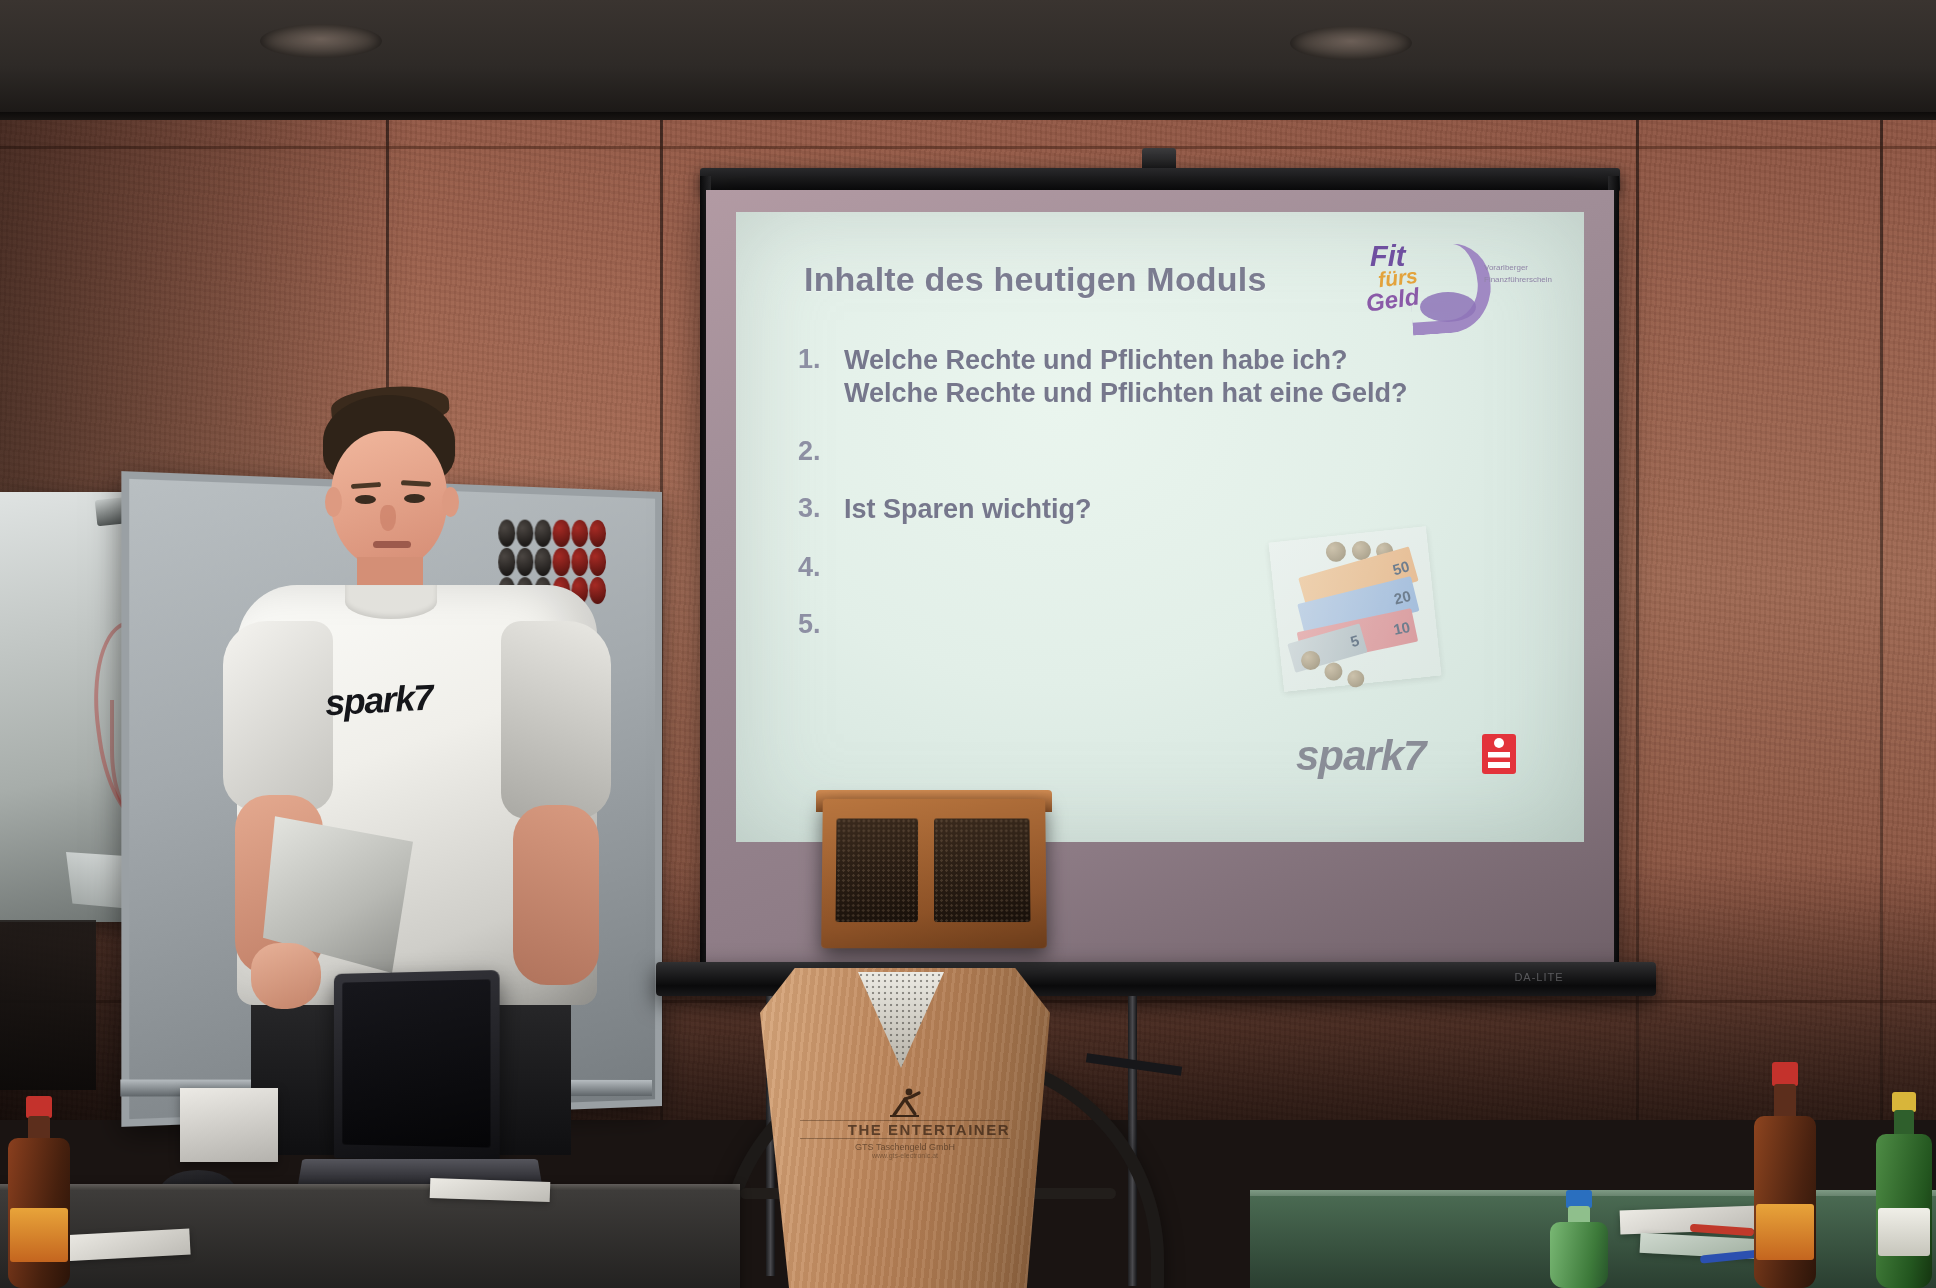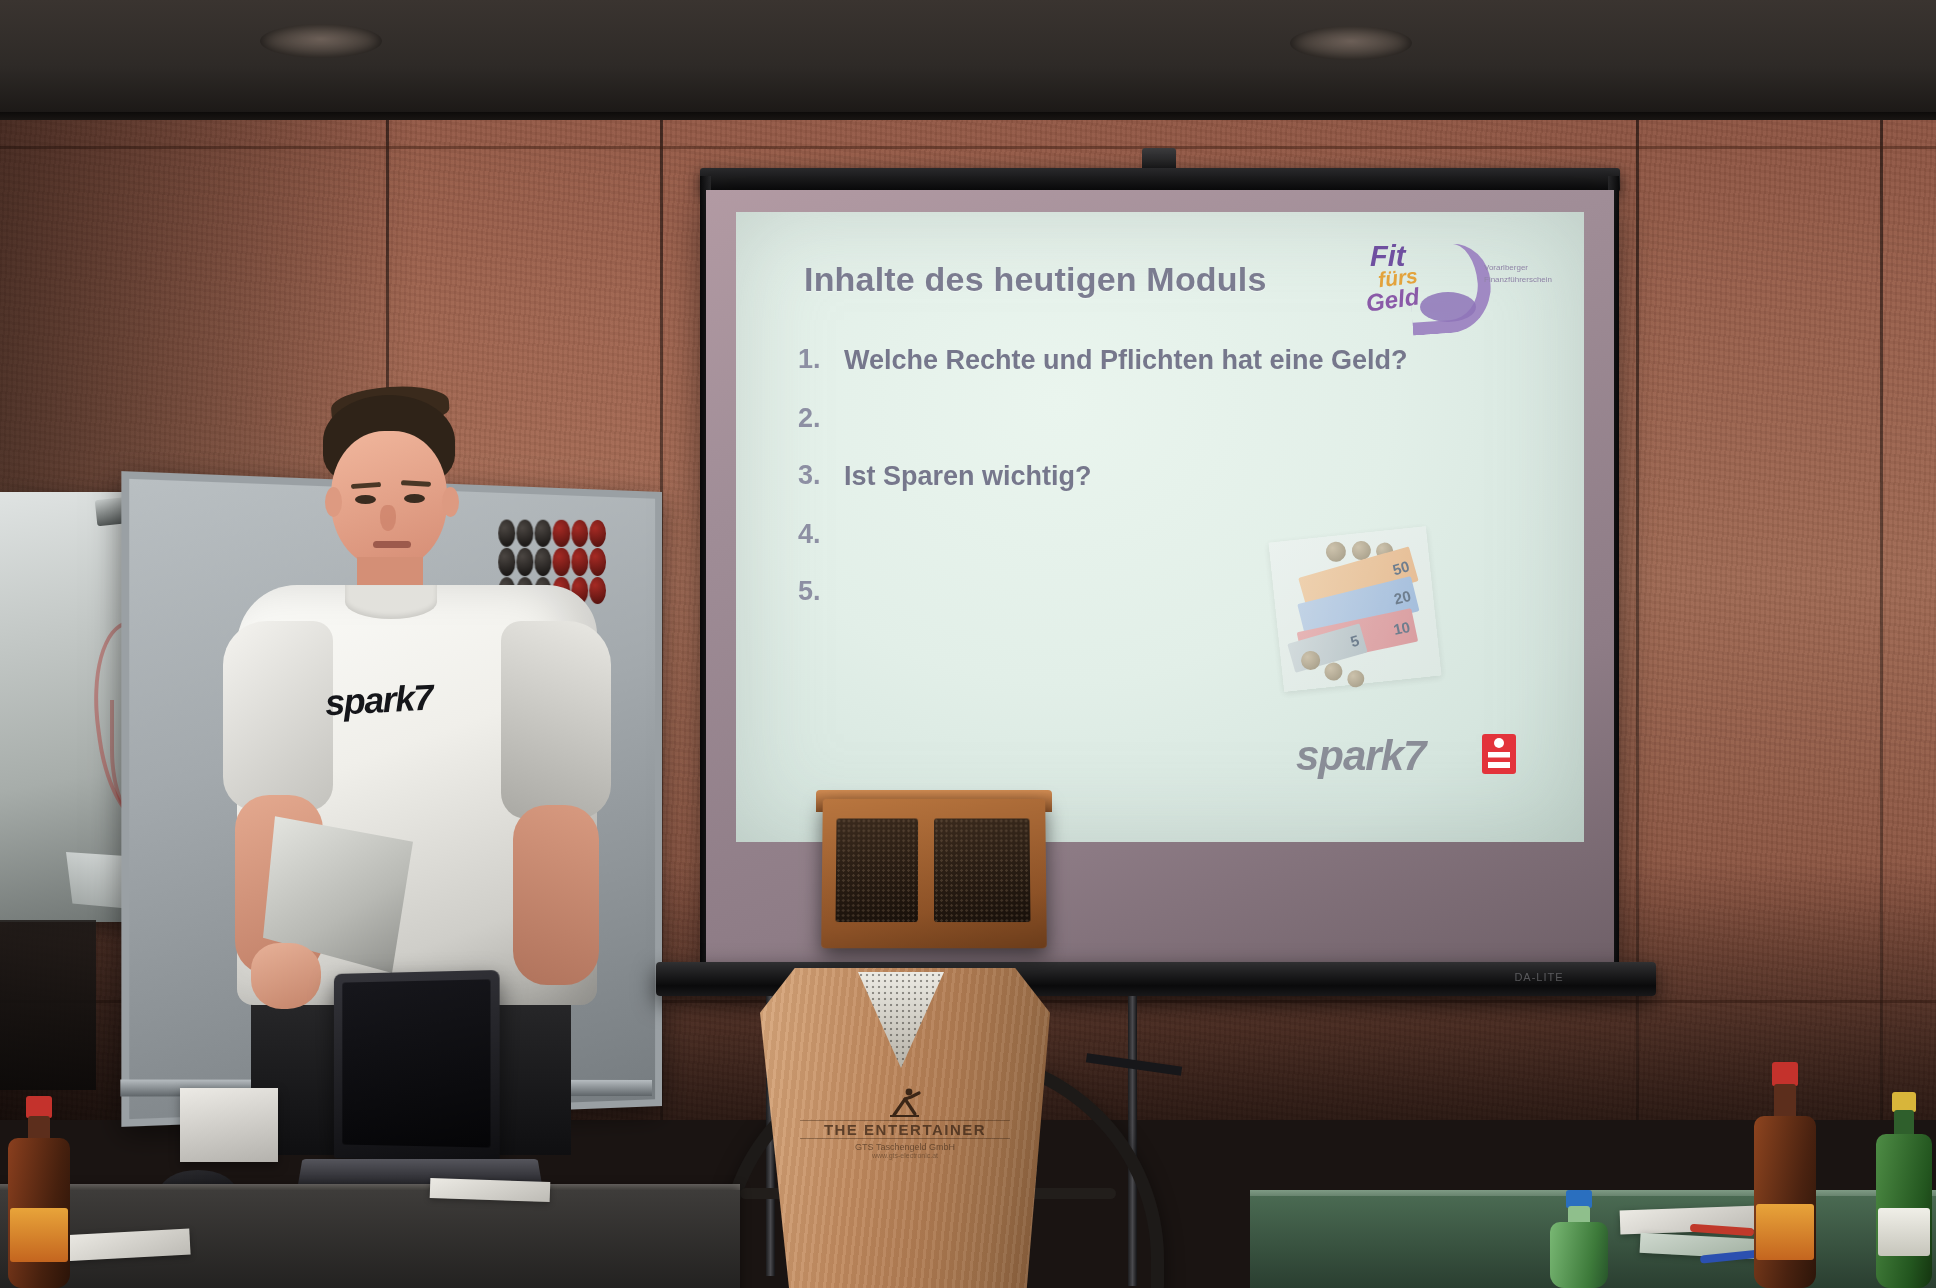--- a/index.html
+++ b/index.html
@@ -206,21 +206,21 @@
   }
   .lectern-grain{position:absolute;inset:0;background:repeating-linear-gradient(96deg,rgba(255,255,255,.06) 0 3px,rgba(90,55,30,.08) 3px 8px);}
   .lectern-mic{
     position:absolute;left:858px;top:972px;width:86px;height:96px;
     background:linear-gradient(180deg,#eceae3,#b6b2a8);
     clip-path:polygon(0 0,100% 0,50% 100%);
   }
   .lectern-mic-dots{position:absolute;inset:0;background:radial-gradient(circle,rgba(40,38,34,.45) 1px,transparent 1.6px) 0 0/6px 6px;}
   .lect-brand{position:absolute;left:800px;top:1088px;width:210px;text-align:center;}
   .lect-figure{width:34px;height:30px;margin:0 auto 2px;}
-  .lect-t1{font-size:15px;font-weight:bold;letter-spacing:1.5px;color:#3b2617;opacity:.75;border-top:1px solid rgba(50,32,18,.5);border-bottom:1px solid rgba(50,32,18,.5);}
+  .lect-t1{font-size:15px;font-weight:bold;letter-spacing:1.5px;color:#3b2617;opacity:.75;border-top:1px solid rgba(50,32,18,.5);border-bottom:1px solid rgba(50,32,18,.5);text-align:right;}
   .lect-t2{font-size:9px;color:#4a3320;opacity:.7;margin-top:3px;}
   .lect-t3{font-size:7px;color:#4a3320;opacity:.55;}
 
   
   .spkbox{
     position:absolute;left:822px;top:798px;width:224px;height:150px;
     background:linear-gradient(170deg,#b9763f,#8d5227 70%,#6b3c1a);
     border-radius:4px;box-shadow:0 8px 20px rgba(0,0,0,.55);
     transform:perspective(900px) rotateX(5deg);
   }
@@ -331,21 +331,21 @@
       <div class="fit-blob"></div>
       <div class="fit-t1">Fit</div>
       <div class="fit-t2">fürs</div>
       <div class="fit-t3">Geld</div>
       <div class="fit-sub">Vorarlberger Finanzführerschein</div>
     </div>
 
     <div class="slide-list" id="slide-list">
         <div class="slide-li">
           <div class="li-num">1.</div>
-          <div class="li-txt"><span class="sub">Welche Rechte und Pflichten hat eine Geld?</span></div>
+          <div class="li-txt"><span>Welche Rechte und Pflichten habe ich?</span><span class="sub">Welche Rechte und Pflichten hat eine Geld?</span></div>
         </div>
         <div class="slide-li">
           <div class="li-num">2.</div>
         </div>
         <div class="slide-li">
           <div class="li-num">3.</div>
           <div class="li-txt"><span>Ist Sparen wichtig?</span></div>
         </div>
         <div class="slide-li">
           <div class="li-num">4.</div>

